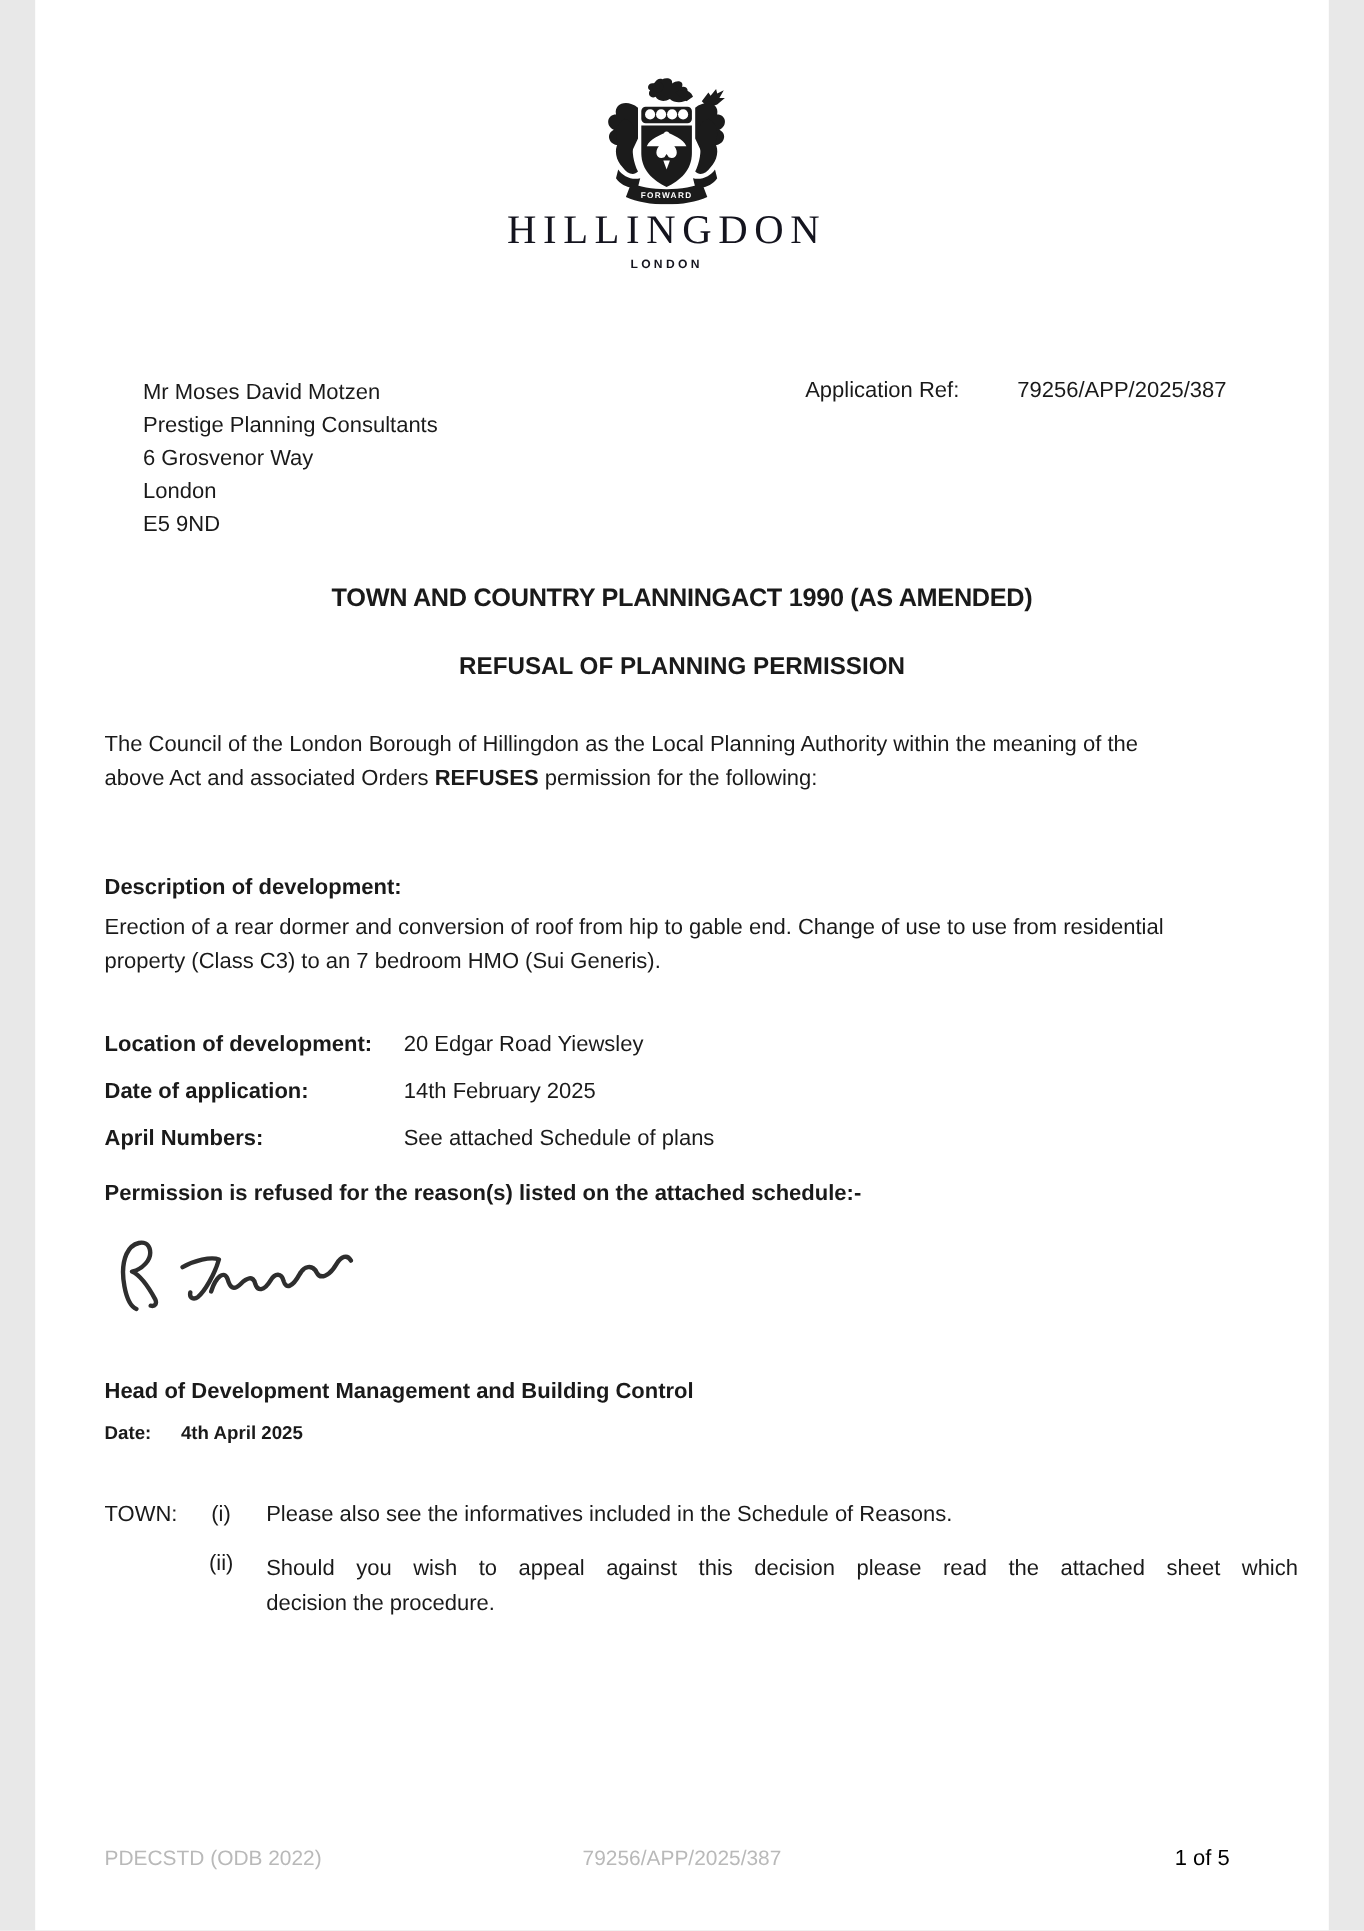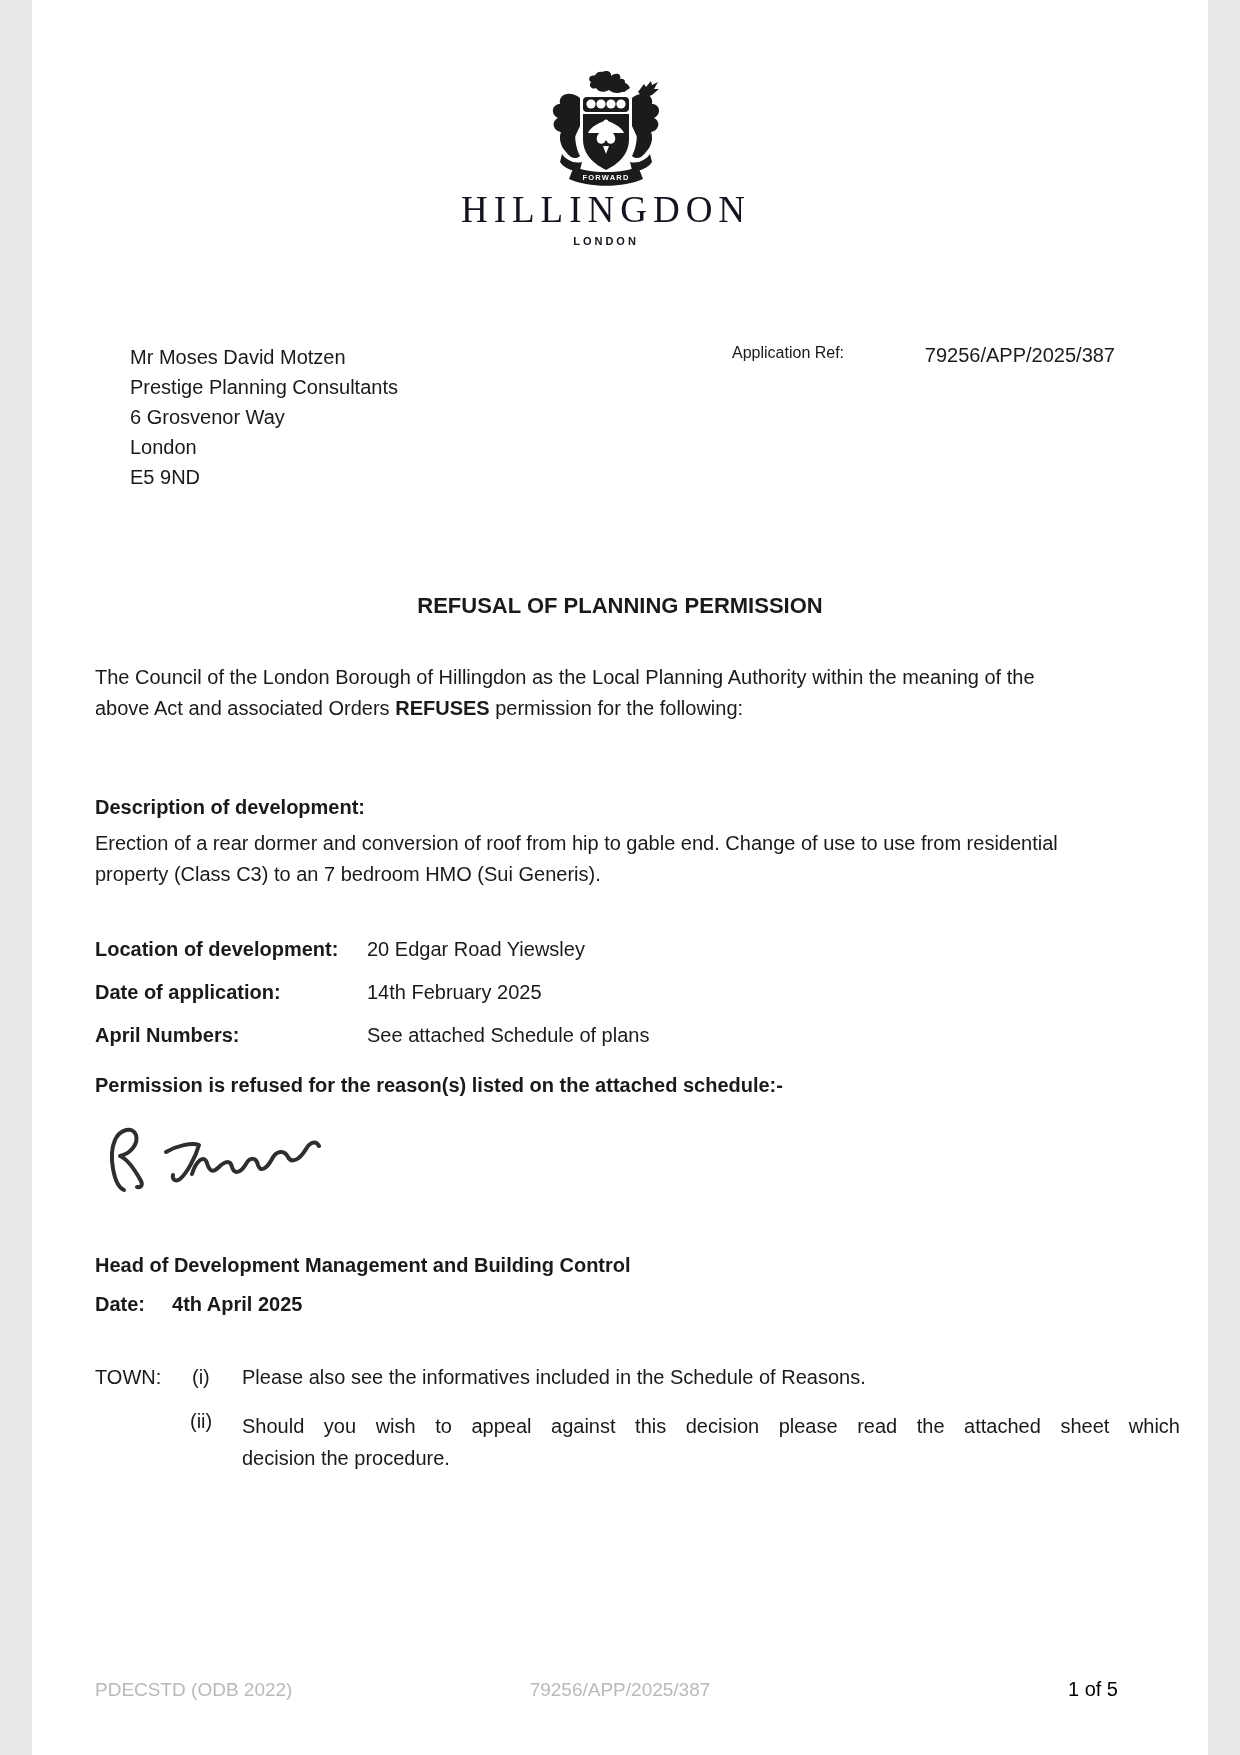--- a/index.html
+++ b/index.html
@@ -22,21 +22,21 @@
     font-size:37px;letter-spacing:6px;
     color:#14141e;margin-top:2px;white-space:nowrap;
   }
   .wordmark-sub{
     font-size:11px;font-weight:bold;letter-spacing:3px;
     color:#14141e;margin-top:4px;
   }
 
   
   .recipient{left:98px;top:342px;font-size:20px;line-height:30px;}
-  .appref-label{left:700px;top:344px;font-size:16px;}
+  .appref-label{left:700px;top:344px;font-size:20px;}
   .appref-value{right:93px;top:344px;font-size:20px;text-align:right;}
 
   
   .title-act{left:0;right:0;top:530px;text-align:center;font-size:23px;font-weight:bold;letter-spacing:-0.3px;}
   .title-decision{left:0;right:0;top:593px;text-align:center;font-size:22px;font-weight:bold;}
 
   
   .refusal-para{left:63px;top:662px;width:1090px;font-size:20px;line-height:31px;}
   .b{font-weight:bold;}
 
@@ -46,21 +46,21 @@
   
   .row-label{left:63px;font-size:20px;font-weight:bold;}
   .row-value{left:335px;font-size:20px;}
   .row1{top:938px;} .row2{top:981px;} .row3{top:1024px;}
 
   .permission{left:63px;top:1074px;font-size:20px;font-weight:bold;}
 
   .signature{left:68px;top:1118px;}
 
   .sig-title{left:63px;top:1254px;font-size:20px;font-weight:bold;}
-  .sig-date{left:63px;top:1293px;font-size:20px;font-weight:bold;}
+  .sig-date{left:63px;top:1293px;font-size:17px;font-weight:bold;}
   .sig-date .date-value{margin-left:27px;}
 
   
   .notes-label{left:63px;top:1366px;font-size:20px;}
   .note-num-1{left:160px;top:1366px;font-size:20px;}
   .note-text-1{left:210px;top:1366px;font-size:20px;}
   .note-num-2{left:158px;top:1410px;font-size:20px;}
   .note-text-2{left:210px;top:1410px;width:938px;font-size:20px;line-height:32px;}
   .note-text-2 .jline{text-align:justify;text-align-last:justify;}
 
@@ -119,20 +119,21 @@
     <div>Mr Moses David Motzen</div>
     <div>Prestige Planning Consultants</div>
     <div>6 Grosvenor Way</div>
     <div>London</div>
     <div>E5 9ND</div>
   </div>
 
   <div class="abs appref-label">Application Ref:</div>
   <div class="abs appref-value">79256/APP/2025/387</div>
 
+  <div class="abs title-act">TOWN AND COUNTRY PLANNINGACT 1990 (AS AMENDED)</div>
   <div class="abs title-decision">REFUSAL OF PLANNING PERMISSION</div>
 
   <div class="abs refusal-para">
     <div>The Council of the London Borough of Hillingdon as the Local Planning Authority within the meaning of the</div>
     <div><span>above Act and associated Orders </span><span class="b">REFUSES</span><span> permission for the following:</span></div>
   </div>
 
   <div class="abs desc-label">Description of development:</div>
   <div class="abs desc-body">
     <div>Erection of a rear dormer and conversion of roof from hip to gable end. Change of use to use from residential</div>

